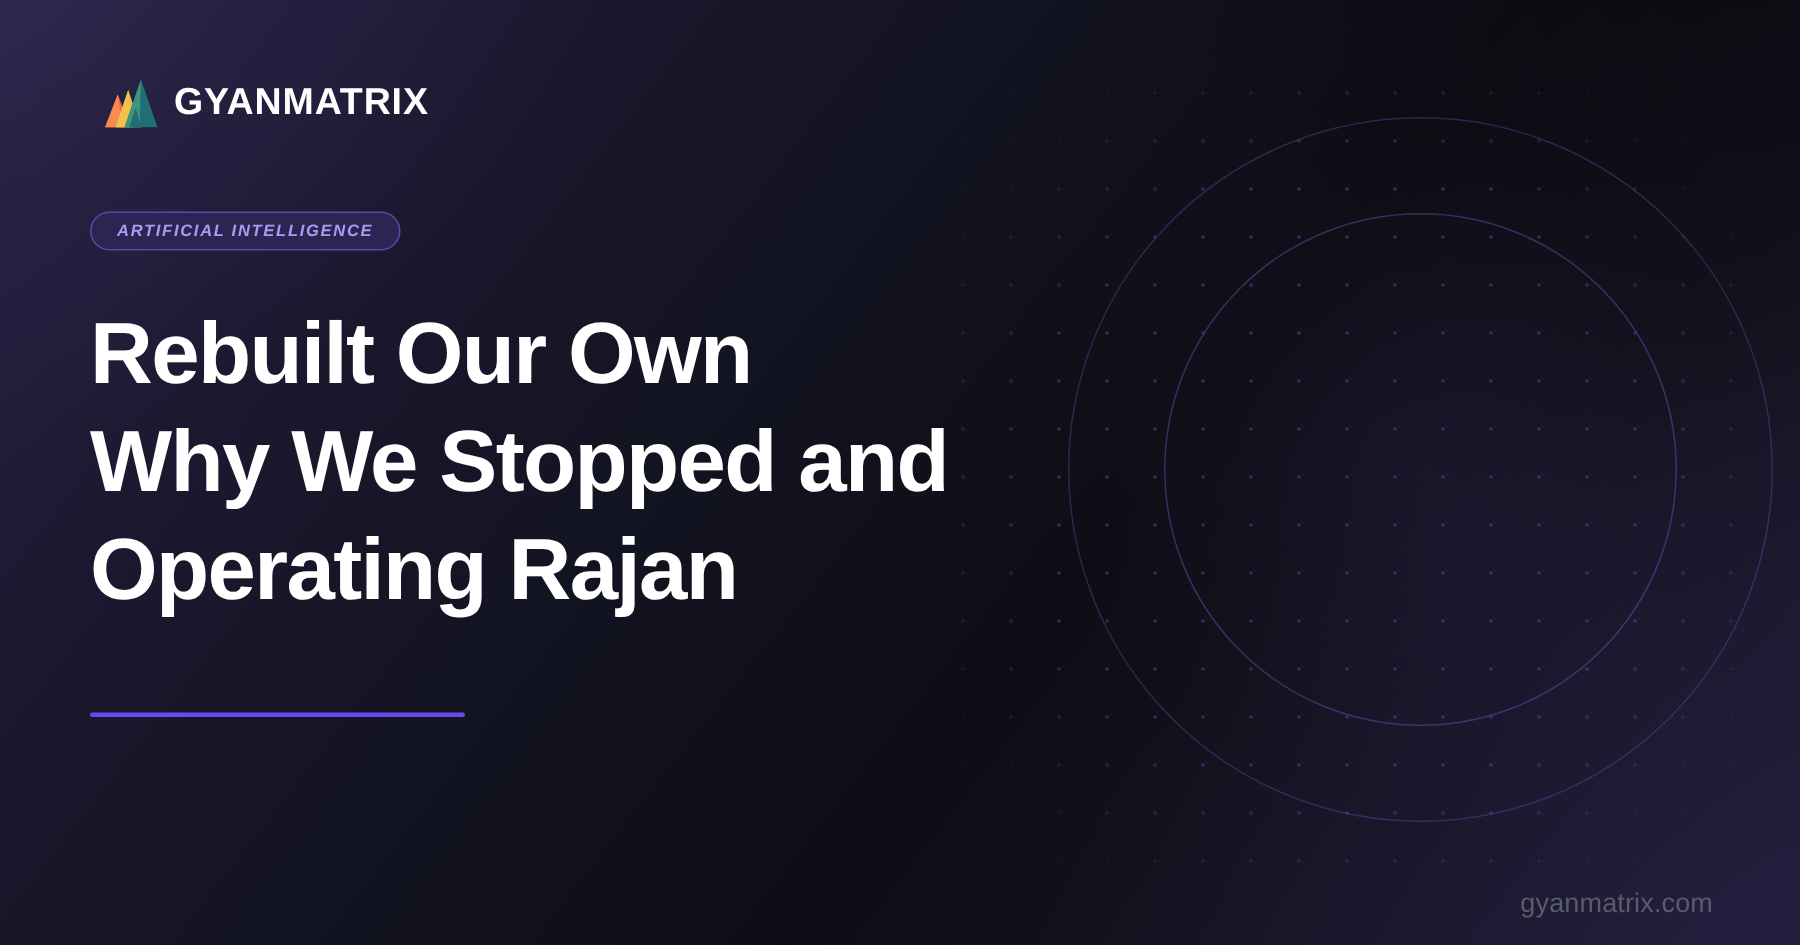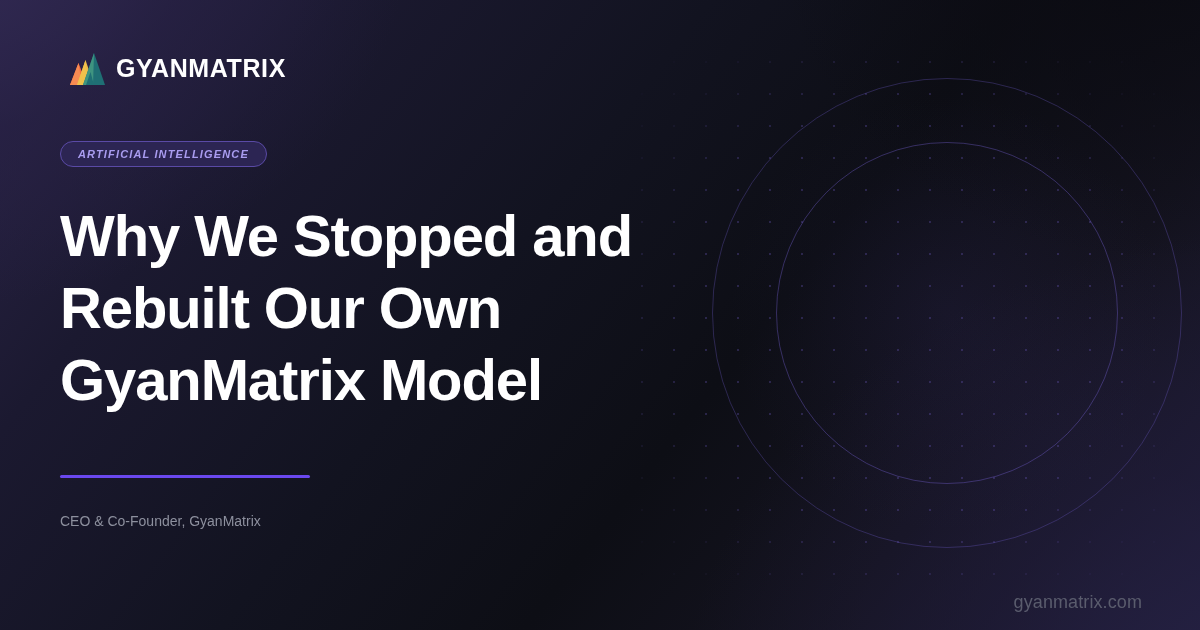--- a/index.html
+++ b/index.html
@@ -201,28 +201,27 @@
         <polygon points="23,34 34,2 45,34" fill="#1f6f74"></polygon>
         <polygon points="23,34 34,2 33,34" fill="#3f9480"></polygon>
         <polygon points="26,34 30.5,21 34,34" fill="#1f6f74"></polygon>
       </svg>
       <span class="logo-word">GYANMATRIX</span>
     </div>
 
     <div class="badge">ARTIFICIAL INTELLIGENCE</div>
 
     <h1 class="headline">
+      <span class="headline-line">Rebuilt Our Own</span>
       <span class="headline-line">Why We Stopped and</span>
-      <span class="headline-line">Rebuilt Our Own</span>
-      <span class="headline-line">GyanMatrix Model</span>
+      <span class="headline-line">Operating Rajan</span>
     </h1>
 
     <div class="accent-rule"></div>
 
     <div class="author">
-      <div class="author-role">CEO &amp; Co-Founder, GyanMatrix</div>
     </div>
 
   </div>
 
   <div class="footer-url">gyanmatrix.com</div>
 
 </div>
 
 </body></html>

